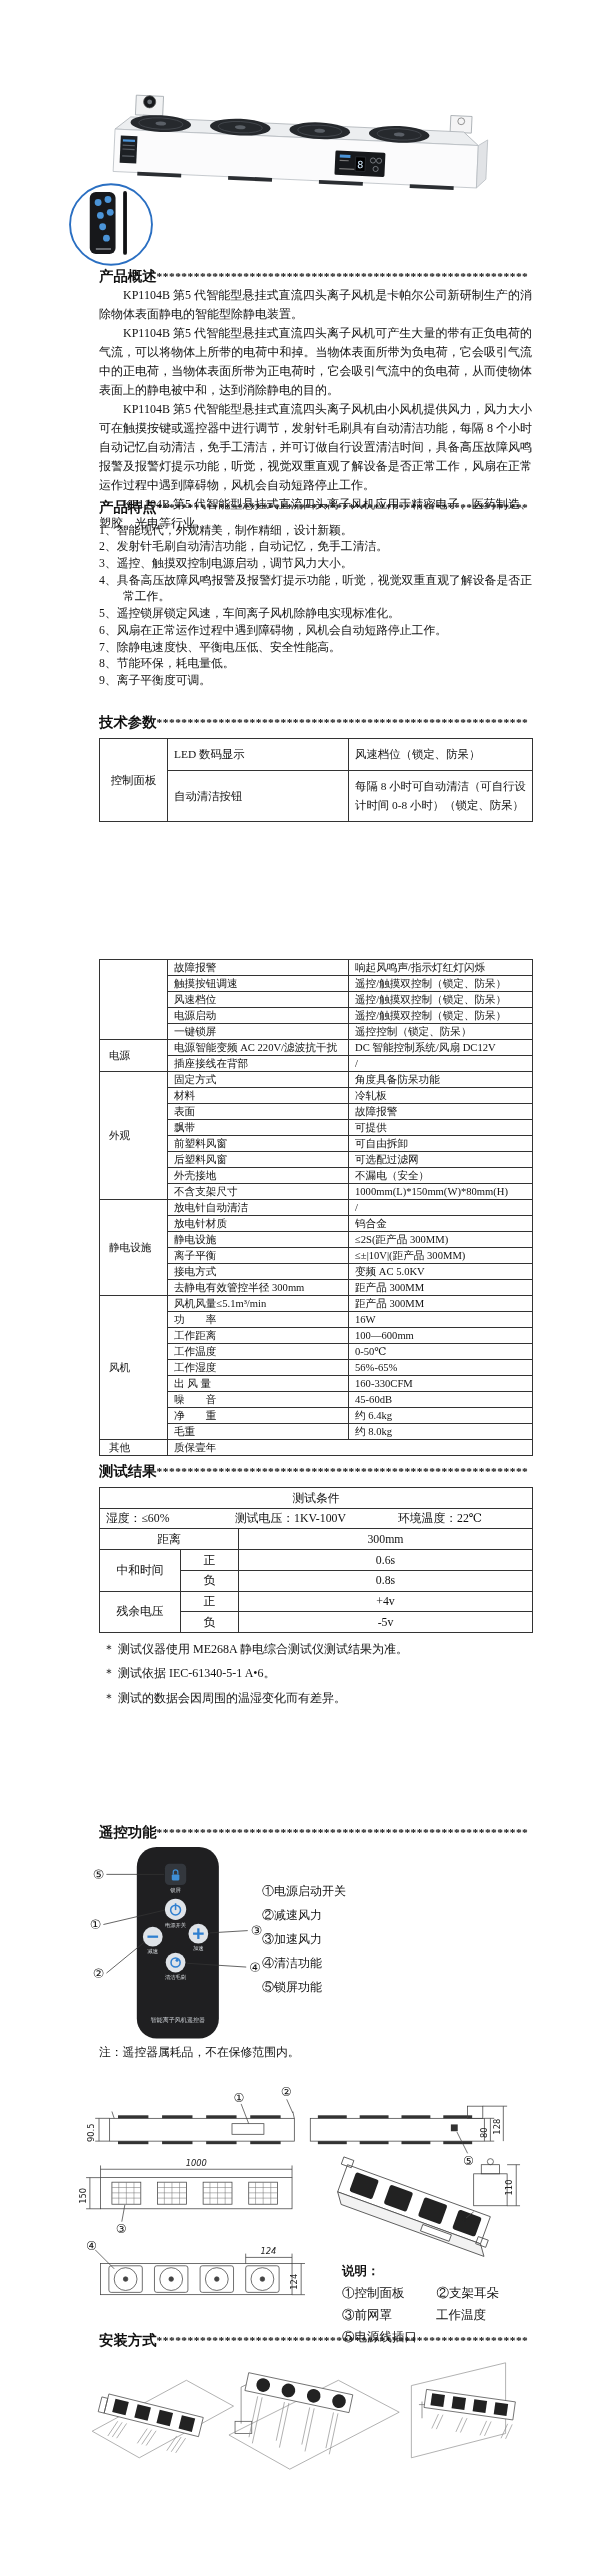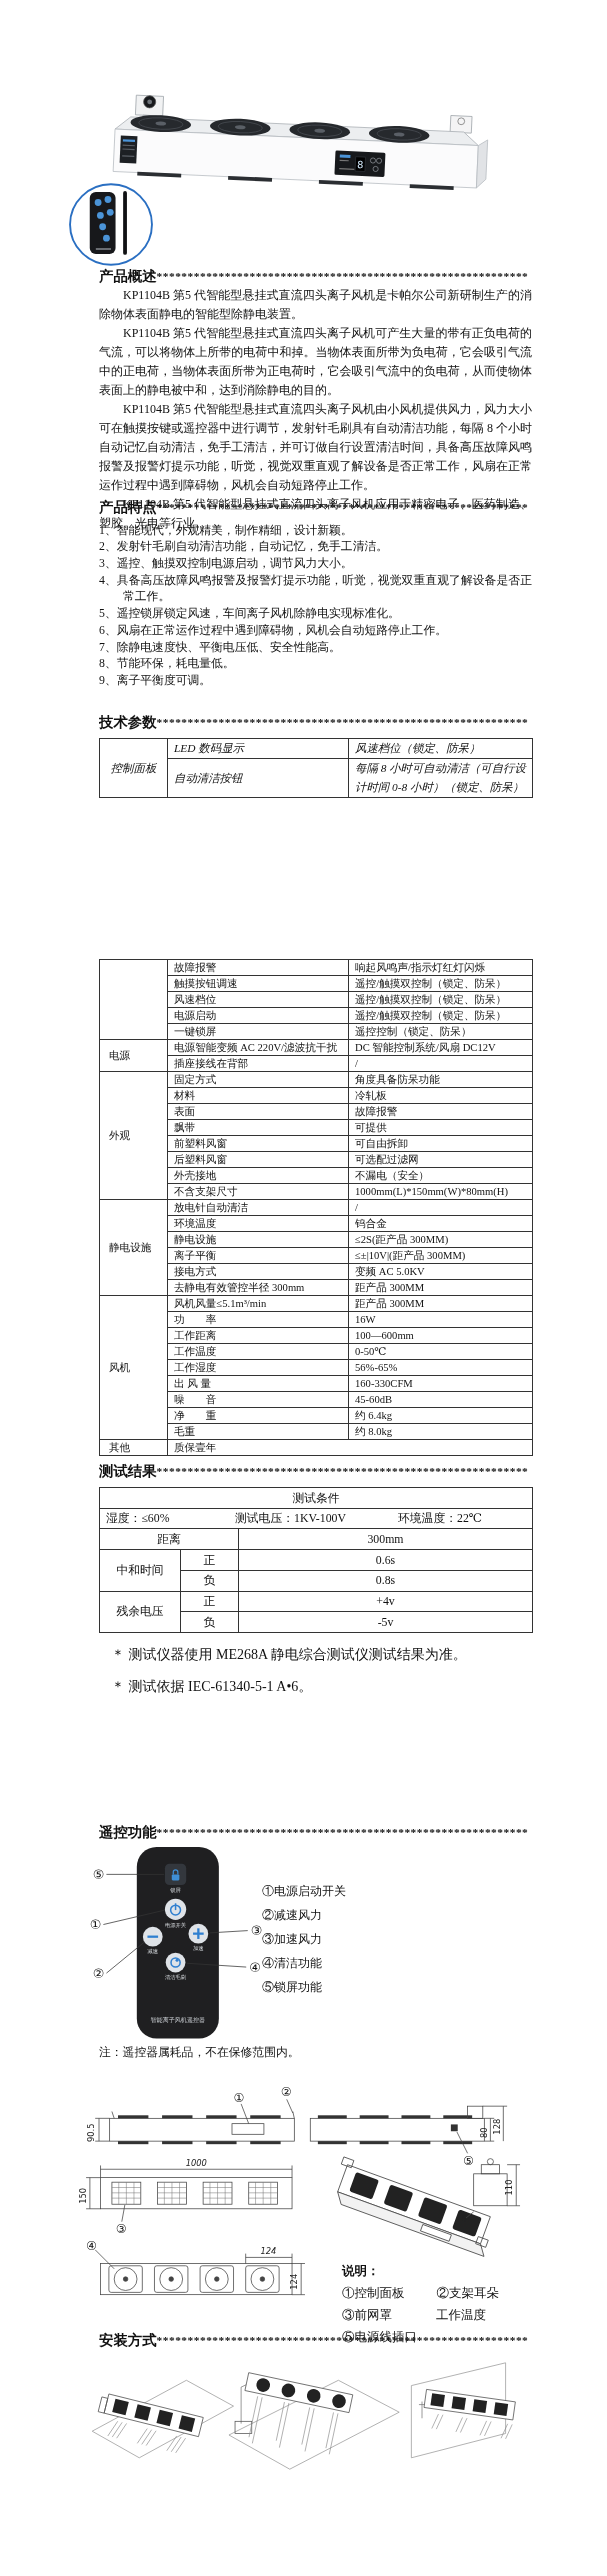--- a/index.html
+++ b/index.html
@@ -10,28 +10,28 @@
   .sec-h{white-space:nowrap;overflow:hidden;width:439px;font-weight:bold;}
   .sec-h .t{font-size:14.4px;border-bottom:1.5px solid #000;padding-bottom:14px;}
   .sec-h .stars{font-size:11.4px;letter-spacing:0.5px;vertical-align:0.8px;}
   
   .para p{margin:0;text-indent:2em;line-height:19px;font-size:12px;text-align:justify;}
   
   .feat p{margin:0;line-height:16.7px;font-size:11.8px;padding-left:24px;text-indent:-24px;text-align:justify;}
   
   table{border-collapse:collapse;width:433px;table-layout:fixed;}
   td{border:0.8px solid #333;vertical-align:middle;}
-  .tech td{padding:0 6px;font-size:11.4px;line-height:19px;font-style:italic;}
+  .tech td{padding:6px 6px;font-size:11.4px;line-height:19px;}
   .spec td{padding:0 6px;height:15px;font-size:10.6px;line-height:13.7px;}
   .spec td.g{padding-left:9px;}
   .test td{padding:1.5px 6px;font-size:11.8px;line-height:16.7px;}
   .c{text-align:center;}
   .condcell span{display:inline-block;}
   .condcell .c1{width:129px;} .condcell .c2{width:163px;}
-  .notes p{margin:12px;line-height:20.5px;font-size:14px;}
+  .notes p{margin:4px;line-height:20.5px;font-size:12px;}
   
   .rlegend p{margin:0;line-height:24px;font-size:12px;}
   .dlegend p{margin:0;line-height:22px;font-size:12.5px;}
   .dlegend .s2{margin-left:32px;}
   .dlegend .ttl{font-weight:bold;}
   svg{display:block;}
   svg text{font-family:"DejaVu Sans","Liberation Sans",sans-serif;}
 </style>
 </head>
 <body>
@@ -245,21 +245,21 @@
     <tr>
           <td>不含支架尺寸</td>
           <td>1000mm(L)*150mm(W)*80mm(H)</td>
         </tr>
     <tr>
           <td class="g" rowspan="6">静电设施</td>
           <td>放电针自动清洁</td>
           <td>/</td>
         </tr>
     <tr>
-          <td>环境温度</td>
+          <td>放电针材质</td>
           <td>钨合金</td>
         </tr>
     <tr>
           <td>静电设施</td>
           <td>≤2S(距产品 300MM)</td>
         </tr>
     <tr>
           <td>离子平衡</td>
           <td>≤±|10V|(距产品 300MM)</td>
         </tr>
@@ -353,20 +353,21 @@
           </tr>
       <tr>
             <td class="c">负</td>
             <td class="c">-5v</td>
           </tr>
     </tbody>
       </table>
     <div class="notes" style="margin-top:6px;">
       <p>＊ 测试仪器使用 ME268A 静电综合测试仪测试结果为准。</p>
       <p>＊ 测试依据 IEC-61340-5-1 A•6。</p>
+      <p>＊ 测试的数据会因周围的温湿变化而有差异。</p>
     </div>
   </div>
 
   <div class="abs" style="left:99px;top:1823px;width:439px;">
     <div class="sec-h">
       <span class="t">遥控功能</span><span class="stars">************************************************************</span>
     </div>
   </div>
   <svg class="abs" style="left:76px;top:1844px;" width="228" height="196" viewBox="0 0 300 258">
     <rect x="80" y="4" width="108" height="252" rx="26" fill="#1f1f21"></rect>

